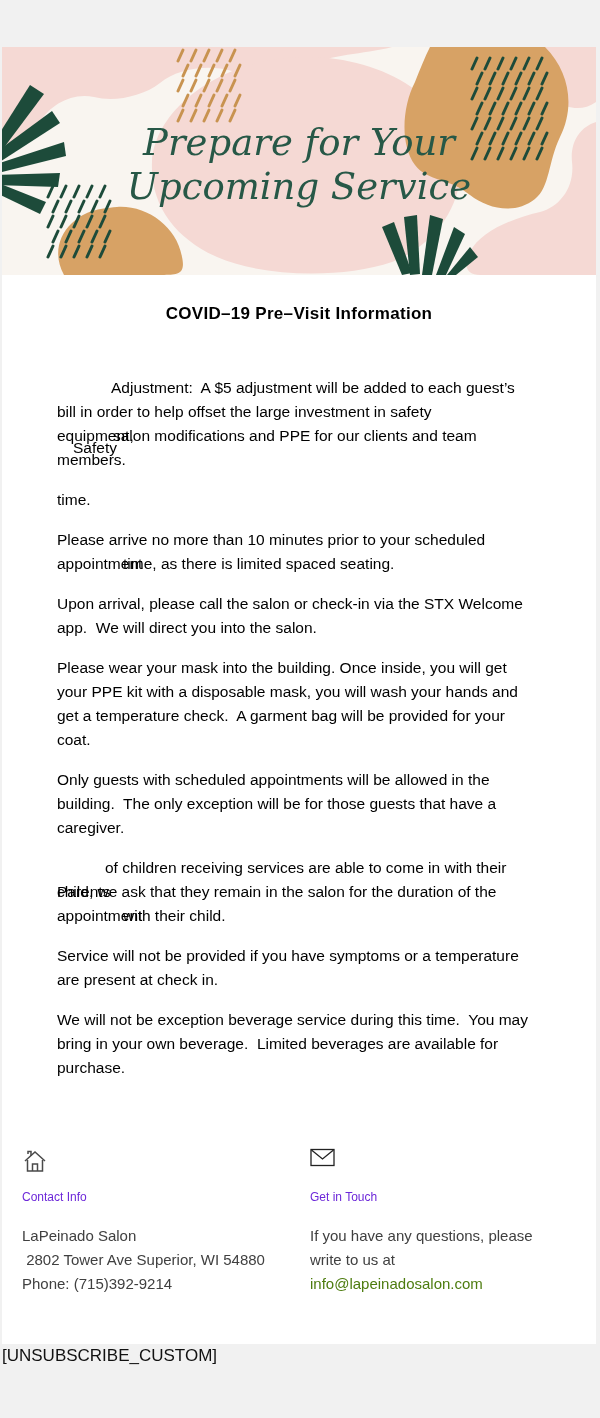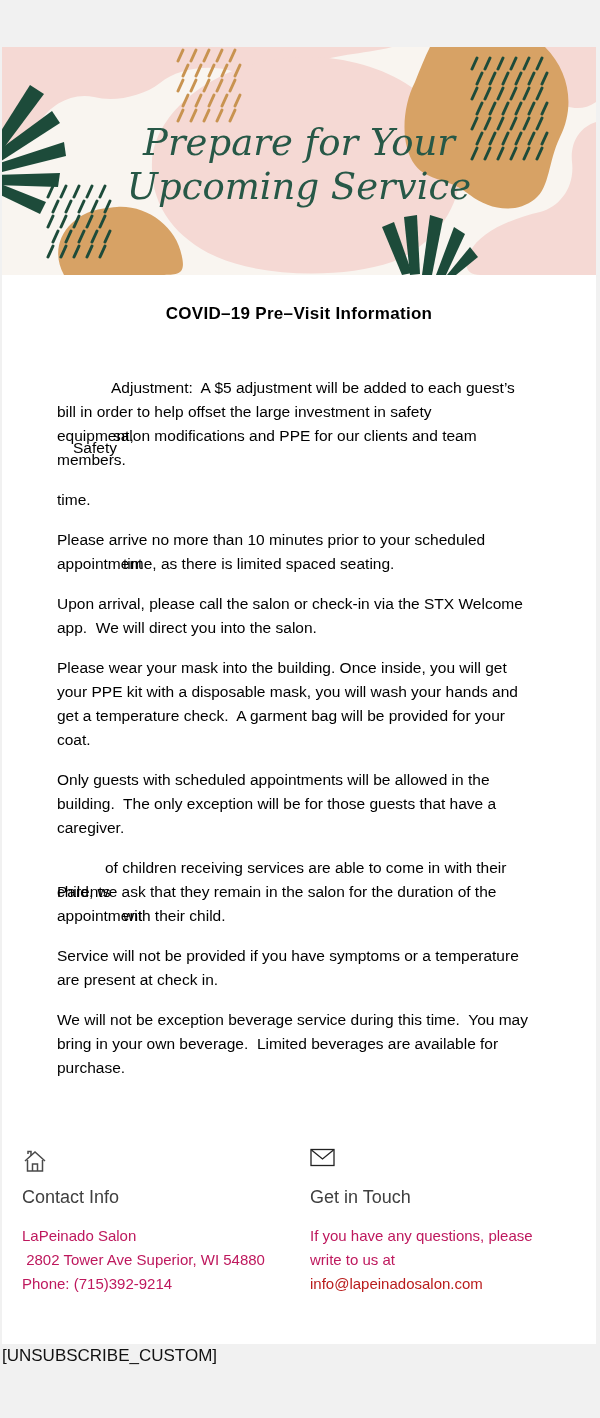--- a/index.html
+++ b/index.html
@@ -20,23 +20,23 @@
   }
   .paragraphs{margin:52px 0 0 55px;}
   .para{margin:0 0 16px 0;}
   .tline{position:relative;height:24px;line-height:24px;font-size:15.5px;font-weight:normal;white-space:pre;}
   .tline .seg{position:absolute;top:0;white-space:pre;}
   .footer-cols{display:flex;margin-top:68px;}
   .fcol{box-sizing:border-box;}
   .fcol.contact{flex:0 0 288px;padding-left:20px;}
   .fcol.touch{flex:1;padding-left:20px;}
   .ficon{height:26px;}
-  .ftitle{margin:12px 0 0 0;font-size:18px;font-weight:normal;line-height:22px;color:#404040;}
+  .ftitle{margin:12px 0 0 0;font-size:12px;font-weight:normal;line-height:22px;color:#6d28d9;}
   .flines{margin-top:16px;}
-  .fline{height:24px;line-height:24px;font-size:15px;white-space:pre;color:#be185d;}
+  .fline{height:24px;line-height:24px;font-size:15px;white-space:pre;color:#404040;}
   a.email-link{text-decoration:none;font-size:15px;line-height:24px;display:inline-block;height:24px;}
   .unsubscribe{margin:3px 0 12px 2px;font-size:17px;line-height:18px;color:#111;}
 </style>
 </head>
 <body style="background: rgb(241, 241, 241);">
 
 <div class="email-body" style="background: rgb(255, 255, 255);">
 
   <svg class="header-illustration" width="594" height="228" viewBox="0 0 594 228">
     <rect class="cream" x="0" y="0" width="594" height="228" fill="#f9f5f0"></rect>
@@ -144,19 +144,19 @@
         <svg width="25" height="20" viewBox="0 0 25 20" fill="none" stroke="#222" stroke-width="1.3">
           <rect x="1" y="1.5" width="23" height="16"></rect>
           <path d="M1.5,2 L12.5,11 L23.5,2"></path>
         </svg>
       </div>
       <h3 class="ftitle">Get in Touch</h3>
       <div class="flines">
           <div class="fline">If you have any questions, please</div>
           <div class="fline">write to us at</div>
         </div>
-      <a href="#" class="email-link" style="color: #b91c1c;">info@lapeinadosalon.com</a>
+      <a href="#" class="email-link" style="color: #4d7c0f;">info@lapeinadosalon.com</a>
     </div>
   </div>
 
 </div>
 
 <div class="unsubscribe">[UNSUBSCRIBE_CUSTOM]</div>
 
 </body></html>

